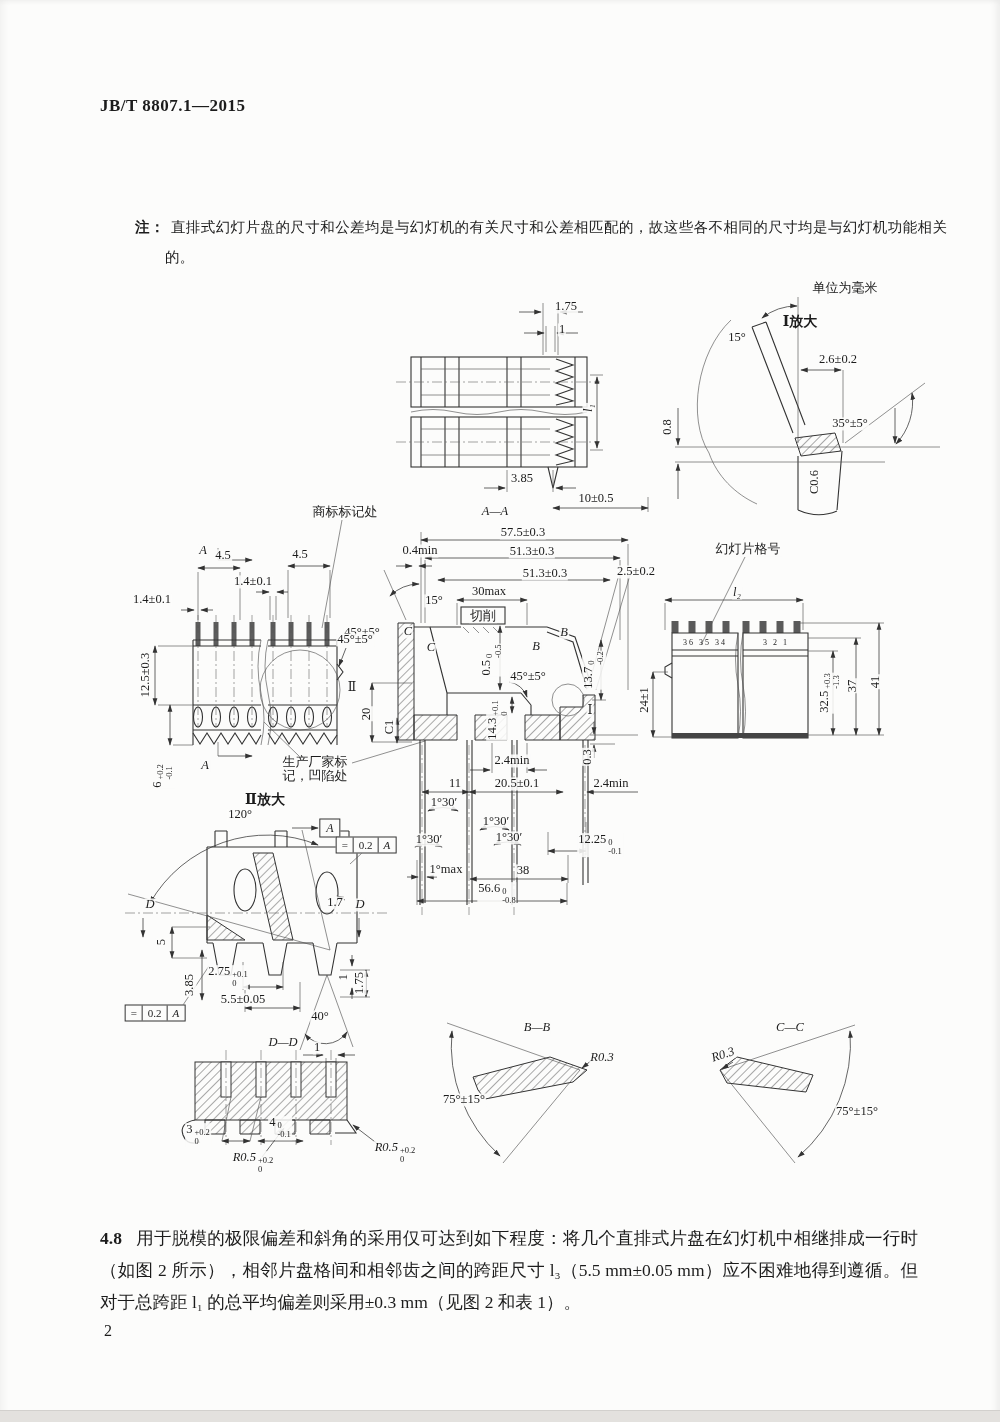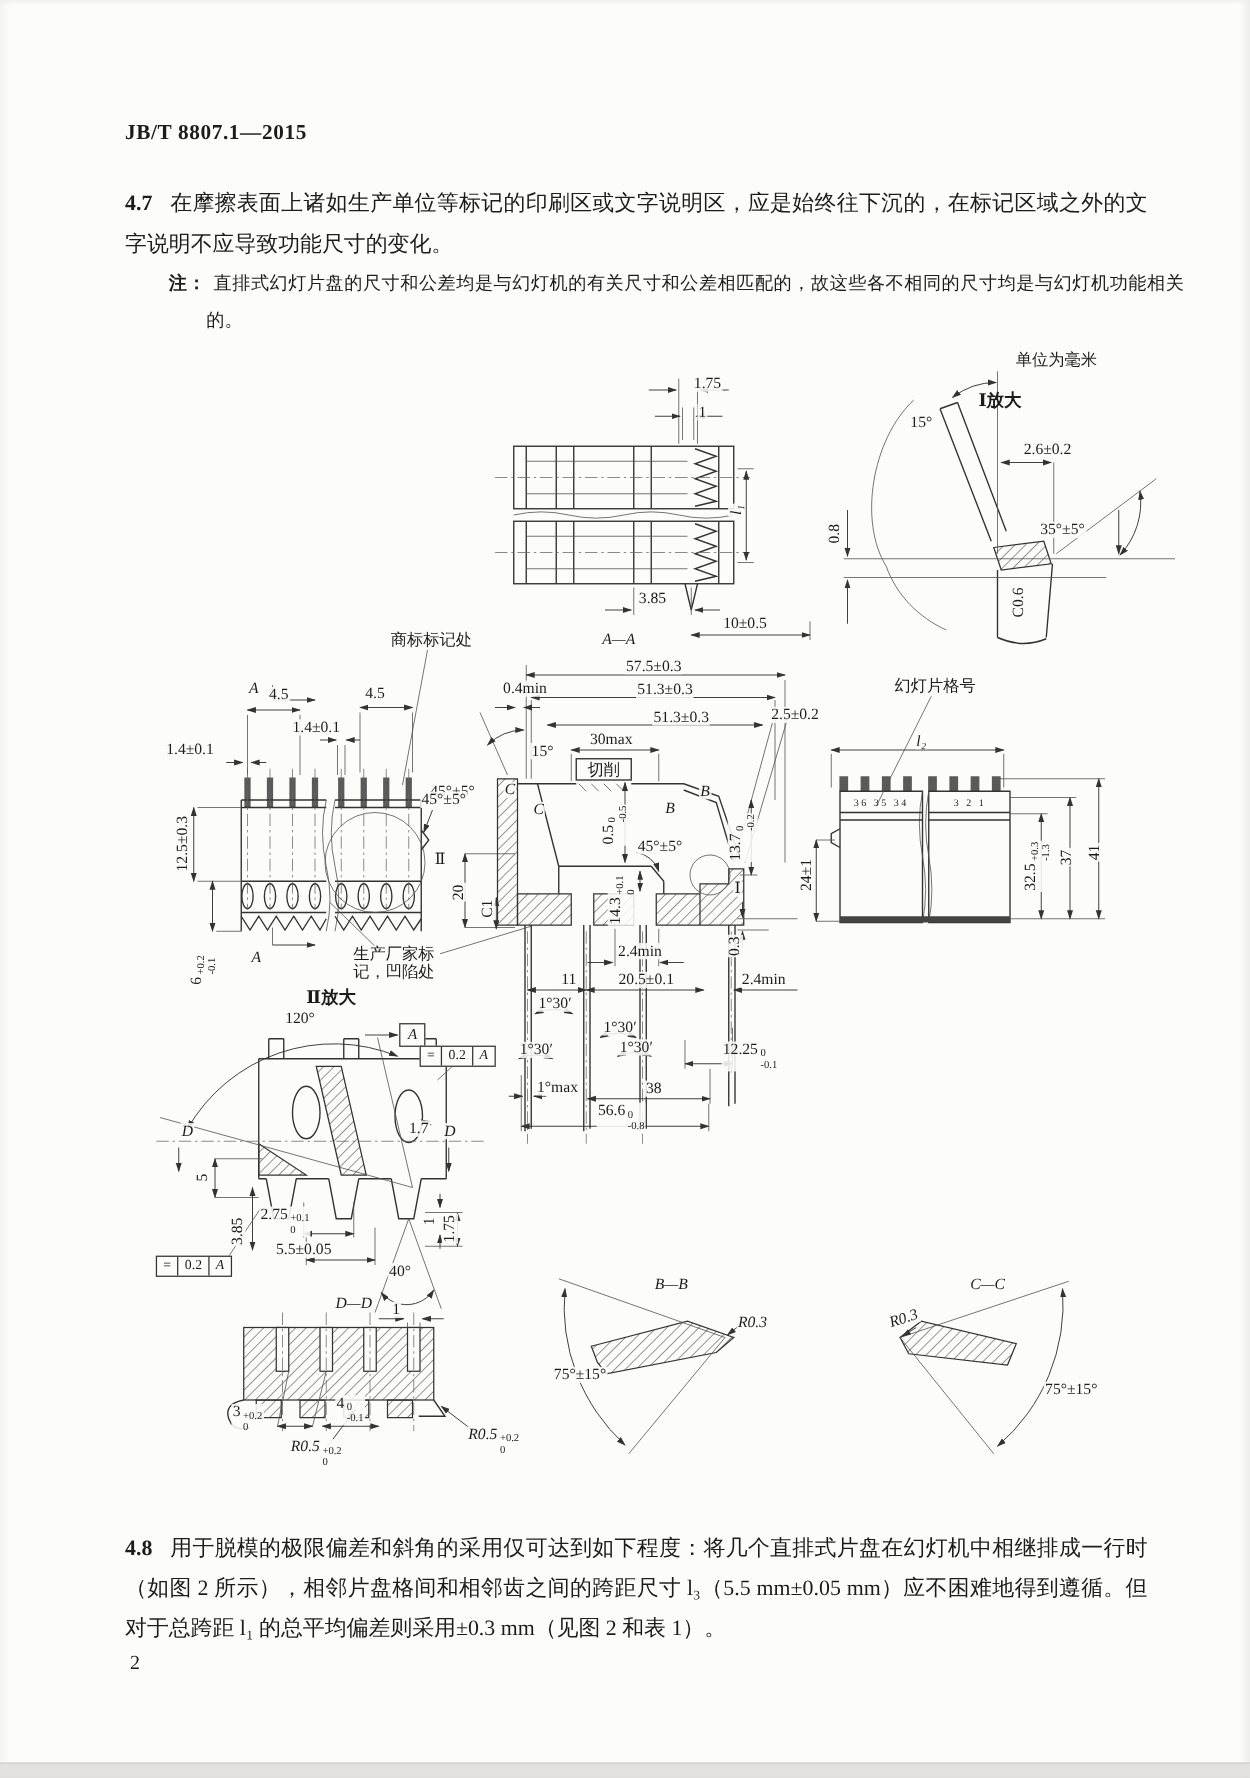--- a/index.html
+++ b/index.html
@@ -39,23 +39,20 @@
   .fcf span:last-child{border-right:none;font-style:italic;}
   .two{text-align:left;background:rgba(252,252,251,.88);}
 </style>
 </head>
 <body>
 
 <div class="page">
 
   <div class="hdr">JB/T 8807.1—2015</div>
 
-  <div class="para" style="left:100px;top:146px;width:818px;">
-    <b>4.7</b><span>在摩擦表面上诸如生产单位等标记的印刷区或文字说明区，应是始终往下沉的，在标记区域之外的文字说明不应导致功能尺寸的变化。</span>
-  </div>
   <div class="note" style="left:135px;top:212px;width:782px;">
     <b>注：</b><span>直排式幻灯片盘的尺寸和公差均是与幻灯机的有关尺寸和公差相匹配的，故这些各不相同的尺寸均是与幻灯机功能相关的。</span>
   </div>
 
   <svg width="1000" height="1422" viewBox="0 0 1000 1422">
     <defs>
       <pattern id="hat" width="6" height="6" patternUnits="userSpaceOnUse" patternTransform="rotate(45)">
         <line x1="0" y1="0" x2="0" y2="6" stroke="#555" stroke-width="1"></line>
       </pattern>
       <marker id="a" viewBox="0 0 10 10" refX="9" refY="5" markerWidth="10" markerHeight="10" orient="auto-start-reverse">
@@ -366,21 +363,21 @@
   <span class="lbl" style="left:253px;top:582px;">1.4±0.1</span>
   <span class="lbl" style="left:152px;top:600px;">1.4±0.1</span>
   <span class="lbl rot" style="left:146px;top:675px;">12.5±0.3</span>
   <span class="lbl rot" style="left:163px;top:776px;"><span>6</span><span class="tol">
         <i>+0.2</i>
         <i>-0.1</i>
       </span></span>
   <span class="lbl it" style="left:205px;top:766px;">A</span>
   <span class="lbl" style="left:355px;top:640px;">45°±5°</span>
   <span class="lbl" style="left:352px;top:688px;">Ⅱ</span>
-  <span class="lbl cn two" style="left:315px;top:770px;"><span>生产厂家标</span><br><span>记，凹陷处</span></span>
+  <span class="lbl cn two" style="left:315px;top:770px;font-family:Liberation Mono, monospace;"><span>生产厂家标</span><br><span>记，凹陷处</span></span>
 
   <span class="lbl cn" style="left:748px;top:549px;">幻灯片格号</span>
   <span class="lbl it" style="left:737px;top:593px;">l₂</span>
   <span class="lbl sm" style="left:705px;top:643px;">36 35 34</span>
   <span class="lbl sm" style="left:776px;top:643px;">3 2 1</span>
   <span class="lbl rot" style="left:830px;top:693px;"><span>32.5</span><span class="tol">
         <i>+0.3</i>
         <i>-1.3</i>
       </span></span>
   <span class="lbl rot" style="left:853px;top:686px;">37</span>

